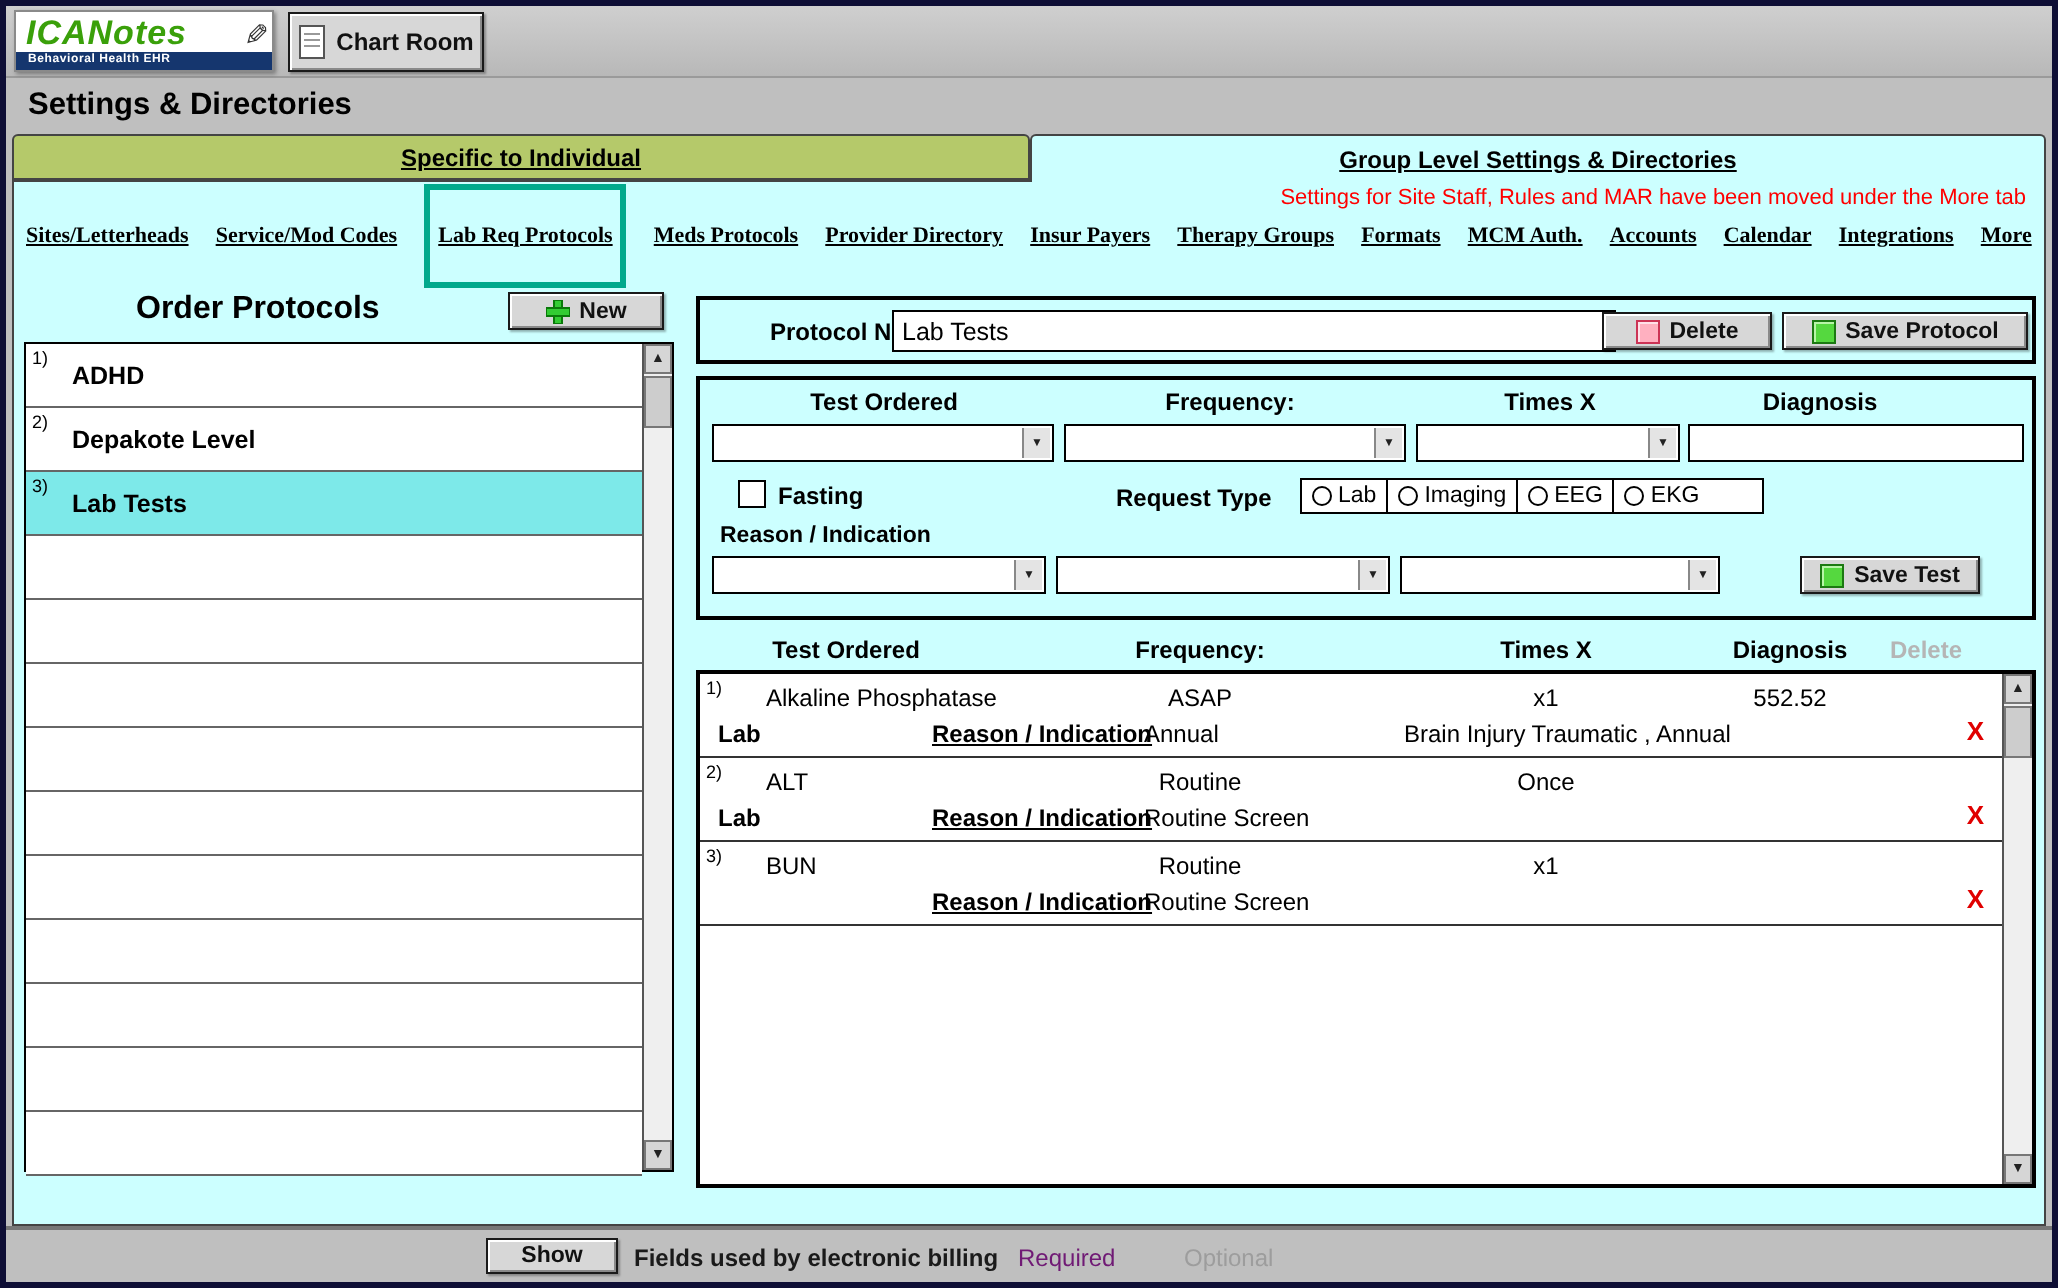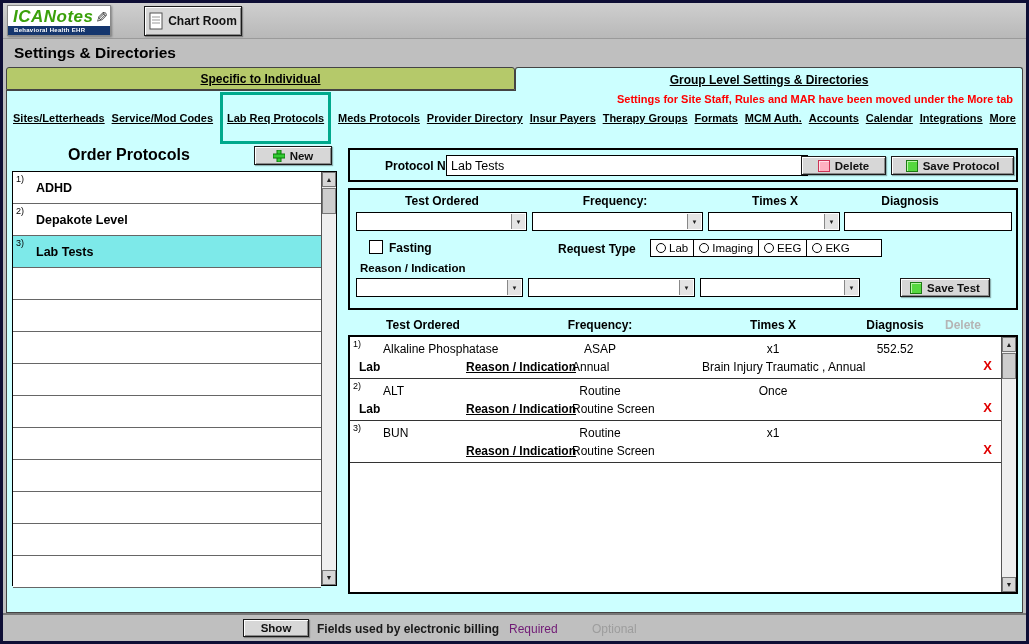--- a/index.html
+++ b/index.html
@@ -5,43 +5,43 @@
   * { margin:0; padding:0; box-sizing:border-box; }
   html,body { width:1029px; height:644px; }
   body { font-family:"Liberation Sans", sans-serif; background:#555; }
   .window {
     position:relative; width:1029px; height:644px;
     background:#bfbfbf; border:3px solid #0e0e35; overflow:hidden;
   }
 
   
   .topbar { position:absolute; left:0; top:0; width:1023px; height:36px; background:linear-gradient(#cfcfcf,#b8b8b8); border-bottom:1px solid #9a9a9a; }
-  .logo { position:absolute; left:4px; top:2px; width:104px; height:31px; background:#fff; border:1px solid #8a8a8a; box-shadow:1px 1px 2px rgba(0,0,0,.35); }
+  .logo { position:absolute; left:4px; top:2px; width:130px; height:31px; background:#fff; border:1px solid #8a8a8a; box-shadow:1px 1px 2px rgba(0,0,0,.35); }
   .logo-brand { position:absolute; left:5px; top:1px; font-size:17px; font-weight:bold; font-style:italic; color:#3aa00a; letter-spacing:.5px; border-bottom:2px solid #111; padding-bottom:0; }
   .logo-tag { position:absolute; left:0; bottom:0; width:100%; height:9px; background:#15366e; color:#fff; font-size:6px; font-weight:bold; padding-left:6px; line-height:9px; letter-spacing:.3px; }
   .logo-pencil { position:absolute; right:2px; top:2px; font-size:15px; color:#333; transform:rotate(90deg); }
   .btn {
     background:#d7d7d7; border:1px solid #1a1a1a;
     box-shadow:inset 1px 1px 0 #ffffff, inset -1px -1px 0 #8a8a8a, 1px 1px 1px rgba(0,0,0,.3);
     font-weight:bold; font-size:11.5px; color:#111;
     display:flex; align-items:center; justify-content:center; gap:5px; cursor:default;
   }
   .chartroom-btn { position:absolute; left:141px; top:3px; width:98px; height:30px; font-size:12px; }
 
   .page-title { position:absolute; left:11px; top:41px; font-size:15.5px; font-weight:bold; color:#000; }
 
   
   .tab { position:absolute; top:64px; height:23px; border:1px solid #444; border-radius:3px 3px 0 0; display:flex; align-items:center; justify-content:center; font-size:12px; font-weight:bold; text-decoration:underline; color:#000; }
   .tab-individual { left:3px; width:509px; background:#b5c96a; }
   .tab-group { left:512px; width:508px; background:#ccffff; border-bottom:none; height:24px; z-index:2; }
 
   
   .panel { position:absolute; left:3px; top:87px; width:1017px; height:523px; background:#ccffff; border:1px solid #444; border-top:1px solid #444; }
-  .notice { position:absolute; top:2px; right:9px; color:#ff0000; font-size:11px;font-weight:bold; }
-  .navrow { position:absolute; left:6px; right:6px; top:17px; height:20px; display:flex; justify-content:space-between; align-items:center; }
+  .notice { position:absolute; top:2px; right:9px; color:#ff0000; font-size:11px; }
+  .navrow { position:absolute; left:6px; right:6px; top:17px; height:20px; display:flex; justify-content:space-between; align-items:center;font-family:Liberation Serif, serif; }
   .navlink { font-size:11px; font-weight:bold; text-decoration:underline; color:#000; white-space:nowrap; cursor:default; }
   .nav-active-box { border:3px solid #00a98c; padding:17px 4px; display:inline-flex; align-items:center; }
 
   
   .op-title { position:absolute; left:61px; top:55px; font-size:16px; font-weight:bold; }
   .new-btn { position:absolute; left:247px; top:55px; width:78px; height:19px; }
   .plist { position:absolute; left:5px; top:80px; width:325px; height:415px; background:#fff; border:1px solid #000; }
   .plist-row { position:absolute; left:0; width:308px; height:32px; border-bottom:1px solid #666; background:#fff; }
   .plist-row.selected { background:#7de9e9; }
   .plist-num { position:absolute; left:3px; top:2px; font-size:9px; }

